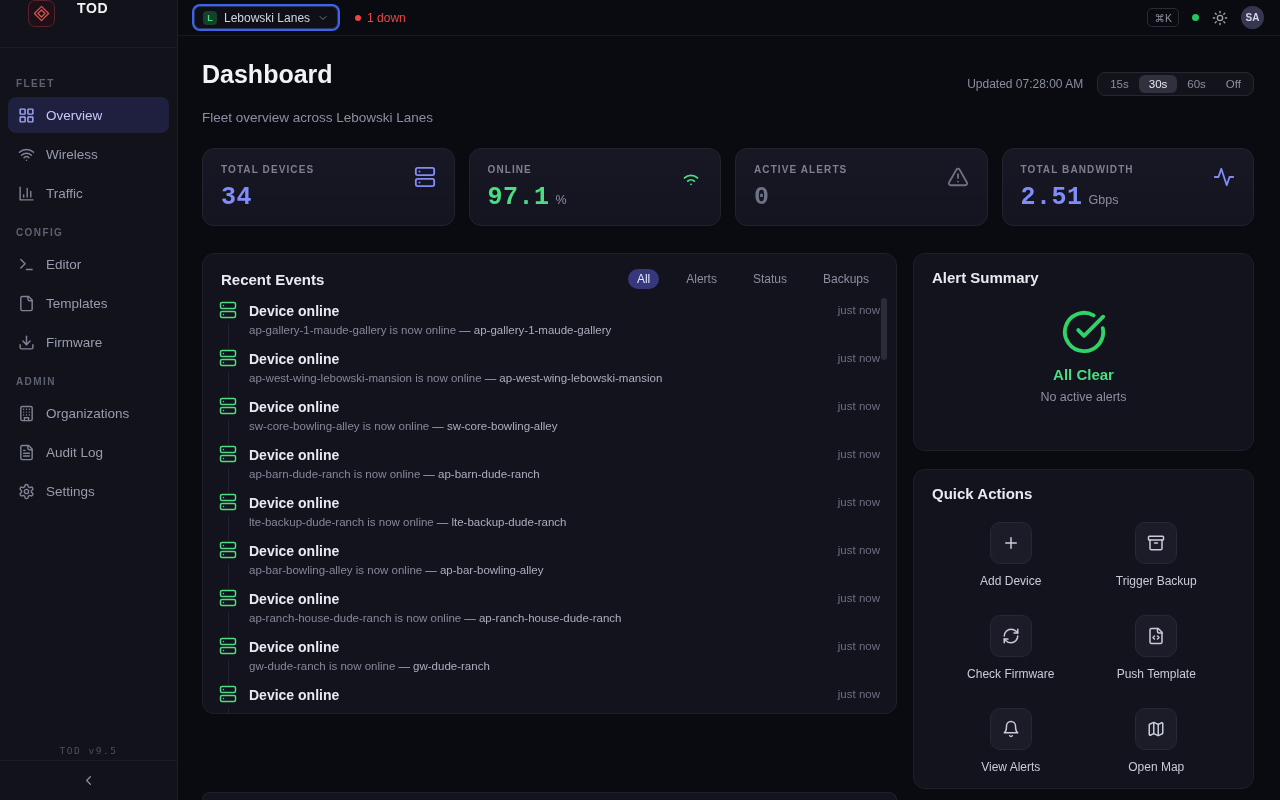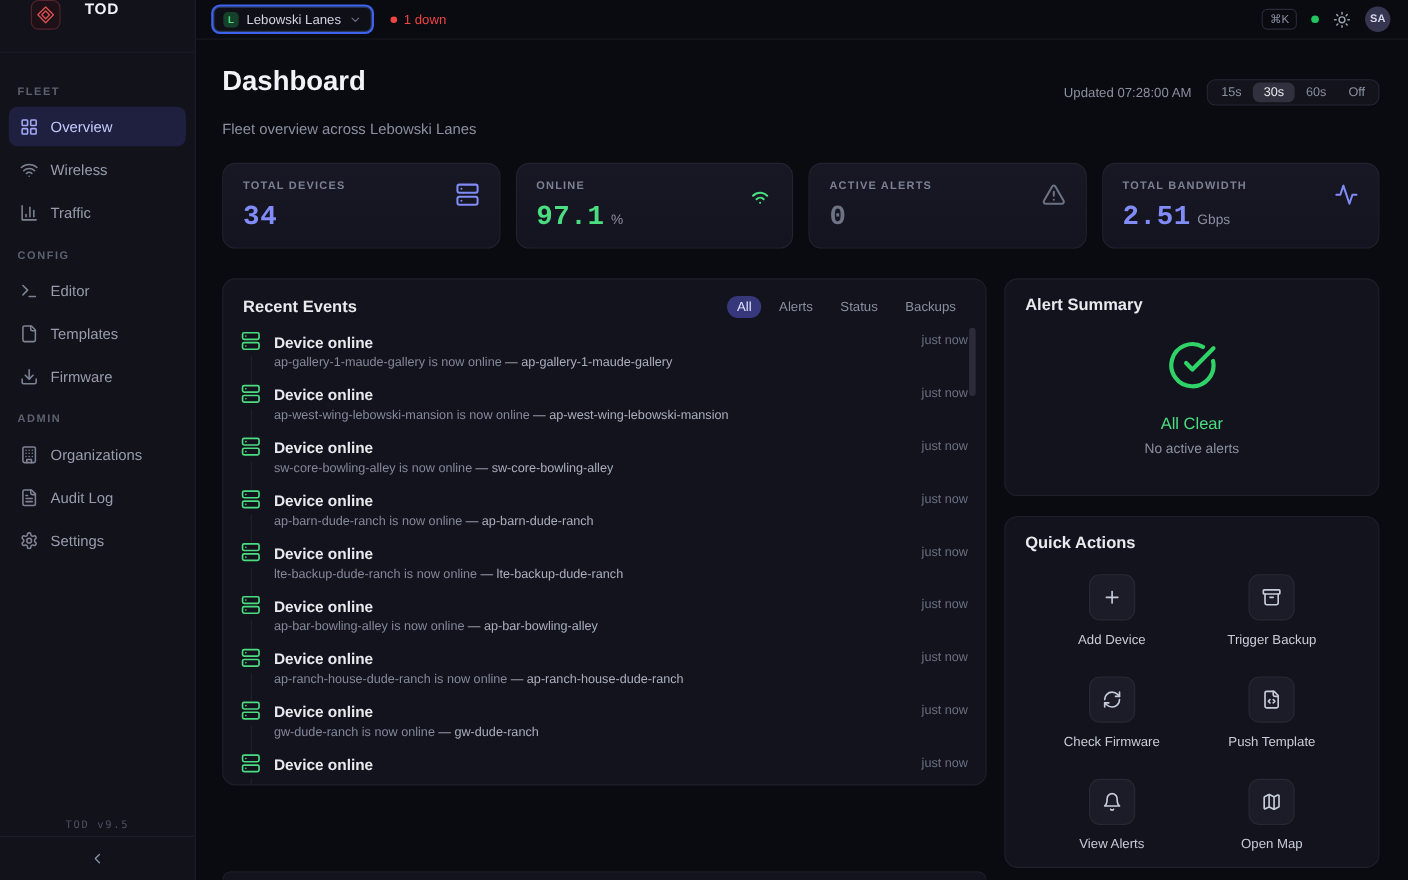--- a/index.html
+++ b/index.html
@@ -59,40 +59,40 @@
   .stat-value{font-family:Liberation Mono, monospace;font-size:25px;font-weight:700;letter-spacing:.5px}
   .stat-unit{font-size:12.5px;color:#8a90a0}
   .stat-ico{position:absolute;top:17px;right:18px;width:22px;height:22px}
   .c-indigo{color:#818cf8}.c-green{color:#4ade80}.c-gray{color:#6d7284}
 
   .columns{display:flex;gap:16px;margin-top:27px;align-items:flex-start}
   .panel{background:#13131d;border:1px solid #20202c;border-radius:12px}
   .events-panel{flex:1;height:461px;position:relative;overflow:hidden}
   .panel-head{display:flex;justify-content:space-between;align-items:center;padding:15px 18px 10px}
   .panel-title{font-size:15px;font-weight:700;color:#e8eaee}
-  .tabs{display:flex;align-items:flex-start;gap:7px}
+  .tabs{display:flex;align-items:flex-start;gap:18px}
   .tab{padding:3px 9px;border-radius:999px;font-size:12px;color:#8a90a0}
   .tab.active{background:rgba(99,102,241,.45);color:#e2e6ff}
   .event-list{padding:2px 16px 0}
   .event-row{display:flex;height:48px}
   .ev-rail{width:18px;display:flex;flex-direction:column;align-items:center;margin-right:12px;flex-shrink:0}
   .ev-ico{width:18px;height:18px;color:#4ade80;flex-shrink:0}
   .ev-line{width:1px;flex:1;background:#222230;margin-top:5px}
   .ev-body{flex:1;min-width:0}
   .ev-title{font-size:14px;font-weight:600;color:#e8eaee;line-height:18px;padding-top:1px}
   .ev-detail{font-size:11.5px;color:#83889a;margin-top:4px;white-space:nowrap;overflow:hidden}
   .ev-device{color:#a9aebd;margin-left:3px}
   .ev-time{font-size:11.5px;color:#6a7080;padding-top:3px;margin-left:12px;flex-shrink:0}
   .scroll-thumb{position:absolute;right:9px;top:44px;width:6px;height:62px;border-radius:3px;background:#2b2b3a}
 
   .right-col{width:341px;display:flex;flex-direction:column;gap:18px;flex-shrink:0}
   .alert-panel{height:198px}
   .alert-body{display:flex;flex-direction:column;align-items:center;margin-top:13px}
   .alert-check{width:46px;height:46px;color:#2fd368}
-  .alert-status{margin-top:22px;font-size:15px;font-weight:400;color:#4ade80}
+  .alert-status{margin-top:11px;font-size:15px;font-weight:700;color:#4ade80}
   .alert-detail{margin-top:7px;font-size:12.5px;color:#8a90a0}
 
   .qa-panel{height:320px}
   .qa-grid{display:grid;grid-template-columns:1fr 1fr;row-gap:27px;padding:10px 24px 0}
   .qa-tile{display:flex;flex-direction:column;align-items:center}
   .qa-iconbox{width:42px;height:42px;border-radius:10px;background:#1c1c28;border:1px solid #282835;display:flex;align-items:center;justify-content:center;color:#c7ccdb}
   .qa-iconbox svg{width:18px;height:18px}
   .qa-label{margin-top:10px;font-size:12px;color:#c7ccd8}
 
   .peek{position:absolute;left:24px;top:792px;width:695px;height:8px;background:#13131d;border:1px solid #20202c;border-bottom:none;border-radius:12px 12px 0 0}

